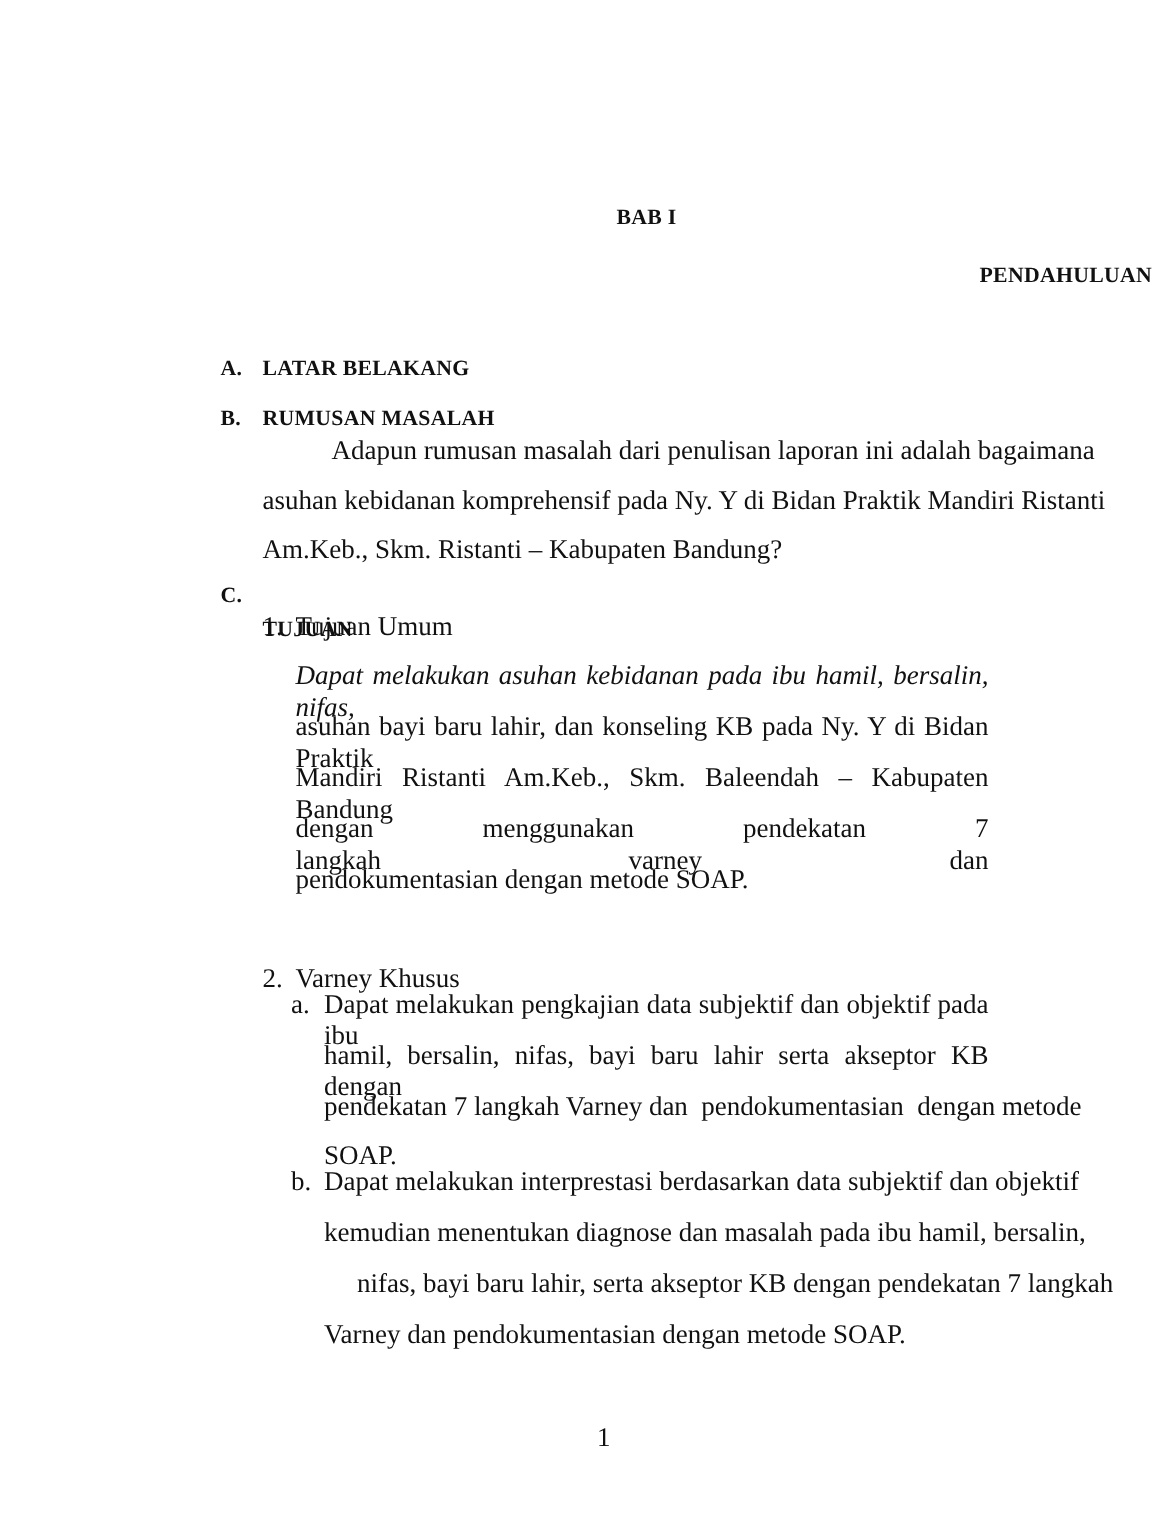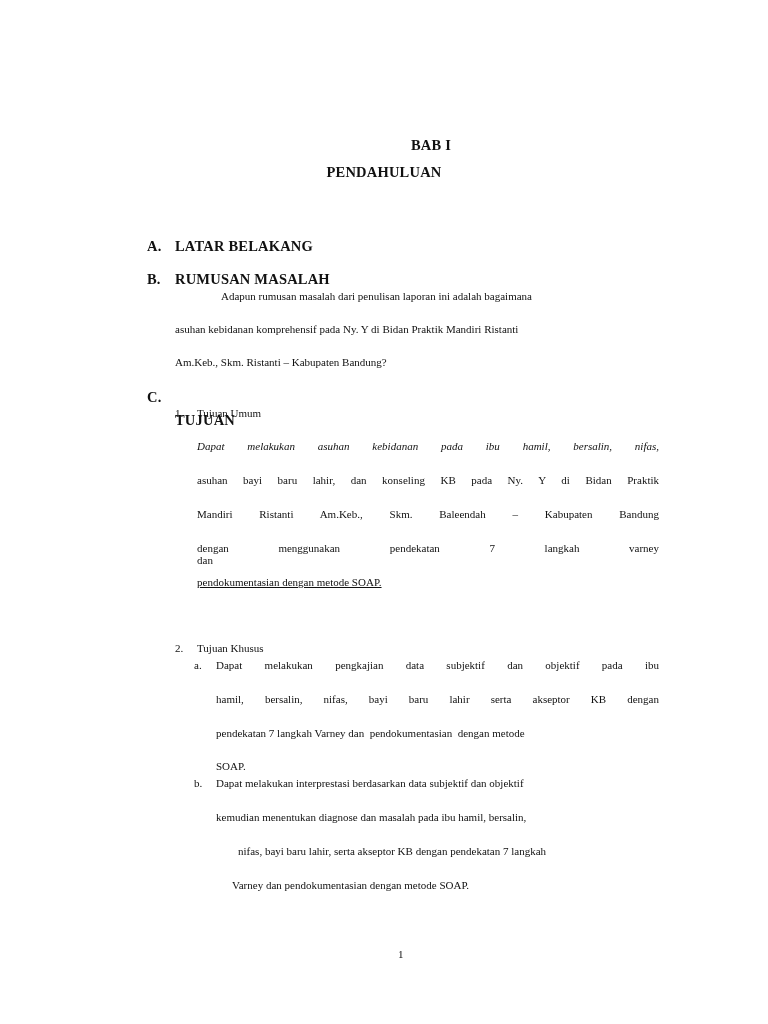--- a/index.html
+++ b/index.html
@@ -5,60 +5,60 @@
     html, body { margin: 0; padding: 0; background: #ffffff; }
     body {
       width: 768px; height: 1024px; position: relative; overflow: hidden;
       font-family: "Liberation Serif", "DejaVu Serif", serif;
       color: #111111;
     }
     .abs { position: absolute; white-space: nowrap; }
     .center { left: 0; width: 768px; text-align: center; }
     .bold { font-weight: bold; }
     .head { font-size: 14.5px; letter-spacing: 0.2px; }
-    .body { font-size: 11px; }
+    .body { font-size: 18px; }
     .just { text-align: justify; text-align-last: justify; white-space: normal; }
   </style>
 </head>
 <body>
 
 <div>
 
   <div class="abs center bold head" style="top:137px;margin-left:47px;">BAB I</div>
-  <div class="abs center bold head" style="top:164px;">PENDAHULUAN</div>
+  <div class="abs center bold head" style="top:176px;text-align:right;">PENDAHULUAN</div>
 
   <div class="abs bold head" style="top:238px; left:147px;">A.</div>
   <div class="abs bold head" style="top:238px; left:175px;">LATAR BELAKANG</div>
 
   <div class="abs bold head" style="top:271px; left:147px;">B.</div>
   <div class="abs bold head" style="top:271px; left:175px;">RUMUSAN MASALAH</div>
   <div class="abs body" style="top:290px; left:221px; width:438px;">Adapun rumusan masalah dari penulisan laporan ini adalah bagaimana</div>
   <div class="abs body" style="top:323px; left:175px; width:484px;">asuhan kebidanan komprehensif pada Ny. Y di Bidan Praktik Mandiri Ristanti</div>
   <div class="abs body" style="top:356px; left:175px;">Am.Keb., Skm. Ristanti – Kabupaten Bandung?</div>
 
   <div class="abs bold head" style="top:389px; left:147px;">C.</div>
   <div class="abs bold head" style="top:389px; left:175px;margin-top:23px;">TUJUAN</div>
 
   <div class="abs body" style="top:407px; left:175px;">1.</div>
   <div class="abs body" style="top:407px; left:197px;">Tujuan Umum</div>
   <div class="abs body just" style="top:440px; left:197px; width:462px;font-style:italic;">Dapat melakukan asuhan kebidanan pada ibu hamil, bersalin, nifas,</div>
   <div class="abs body just" style="top:474px; left:197px; width:462px;">asuhan bayi baru lahir, dan konseling KB pada Ny. Y di Bidan Praktik</div>
   <div class="abs body just" style="top:508px; left:197px; width:462px;">Mandiri Ristanti Am.Keb., Skm. Baleendah – Kabupaten Bandung</div>
   <div class="abs body just" style="top:542px; left:197px; width:462px; word-spacing:46px;">dengan menggunakan pendekatan 7 langkah varney dan</div>
-  <div class="abs body" style="top:576px; left:197px;text-decoration:underline;">pendokumentasian dengan metode SOAP.</div>
+  <div class="abs body" style="top:576px; left:197px;">pendokumentasian dengan metode SOAP.</div>
 
   <div class="abs body" style="top:642px; left:175px;">2.</div>
-  <div class="abs body" style="top:642px; left:197px;">Tujuan Khusus</div>
+  <div class="abs body" style="top:642px; left:197px;">Varney Khusus</div>
 
   <div class="abs body" style="top:659px; left:194px;">a.</div>
   <div class="abs body just" style="top:659px; left:216px; width:443px;">Dapat melakukan pengkajian data subjektif dan objektif pada ibu</div>
   <div class="abs body just" style="top:693px; left:216px; width:443px;">hamil, bersalin, nifas, bayi baru lahir serta akseptor KB dengan</div>
   <div class="abs body" style="top:727px; left:216px; width:443px; white-space:pre;">pendekatan 7 langkah Varney dan  pendokumentasian  dengan metode</div>
   <div class="abs body" style="top:760px; left:216px;">SOAP.</div>
 
   <div class="abs body" style="top:777px; left:194px;">b.</div>
   <div class="abs body" style="top:777px; left:216px;">Dapat melakukan interprestasi berdasarkan data subjektif dan objektif</div>
   <div class="abs body" style="top:811px; left:216px;">kemudian menentukan diagnose dan masalah pada ibu hamil, bersalin,</div>
   <div class="abs body" style="top:845px; left:216px;margin-left:22px;">nifas, bayi baru lahir, serta akseptor KB dengan pendekatan 7 langkah</div>
-  <div class="abs body" style="top:879px; left:216px;margin-left:16px;">Varney dan pendokumentasian dengan metode SOAP.</div>
+  <div class="abs body" style="top:879px; left:216px;">Varney dan pendokumentasian dengan metode SOAP.</div>
 
   <div class="abs body" style="top:948px; left:398px;">1</div>
 </div>
 
 </body></html>

